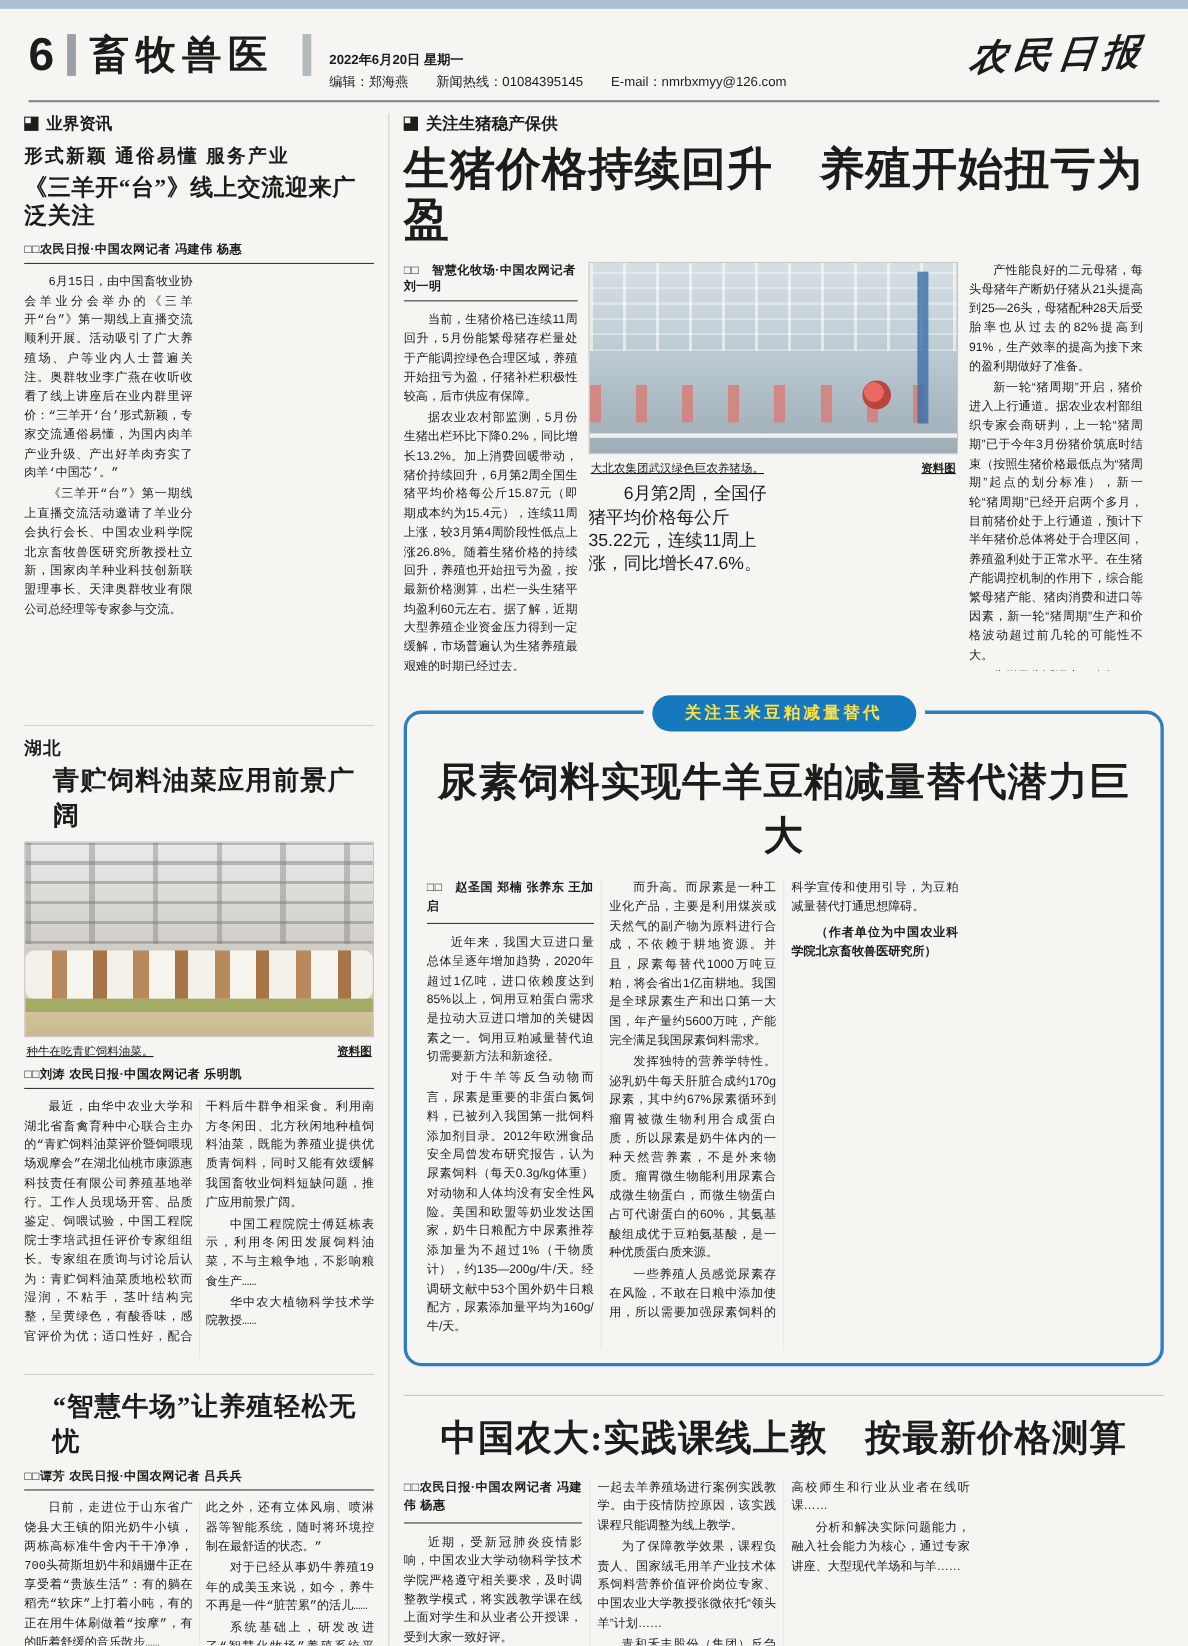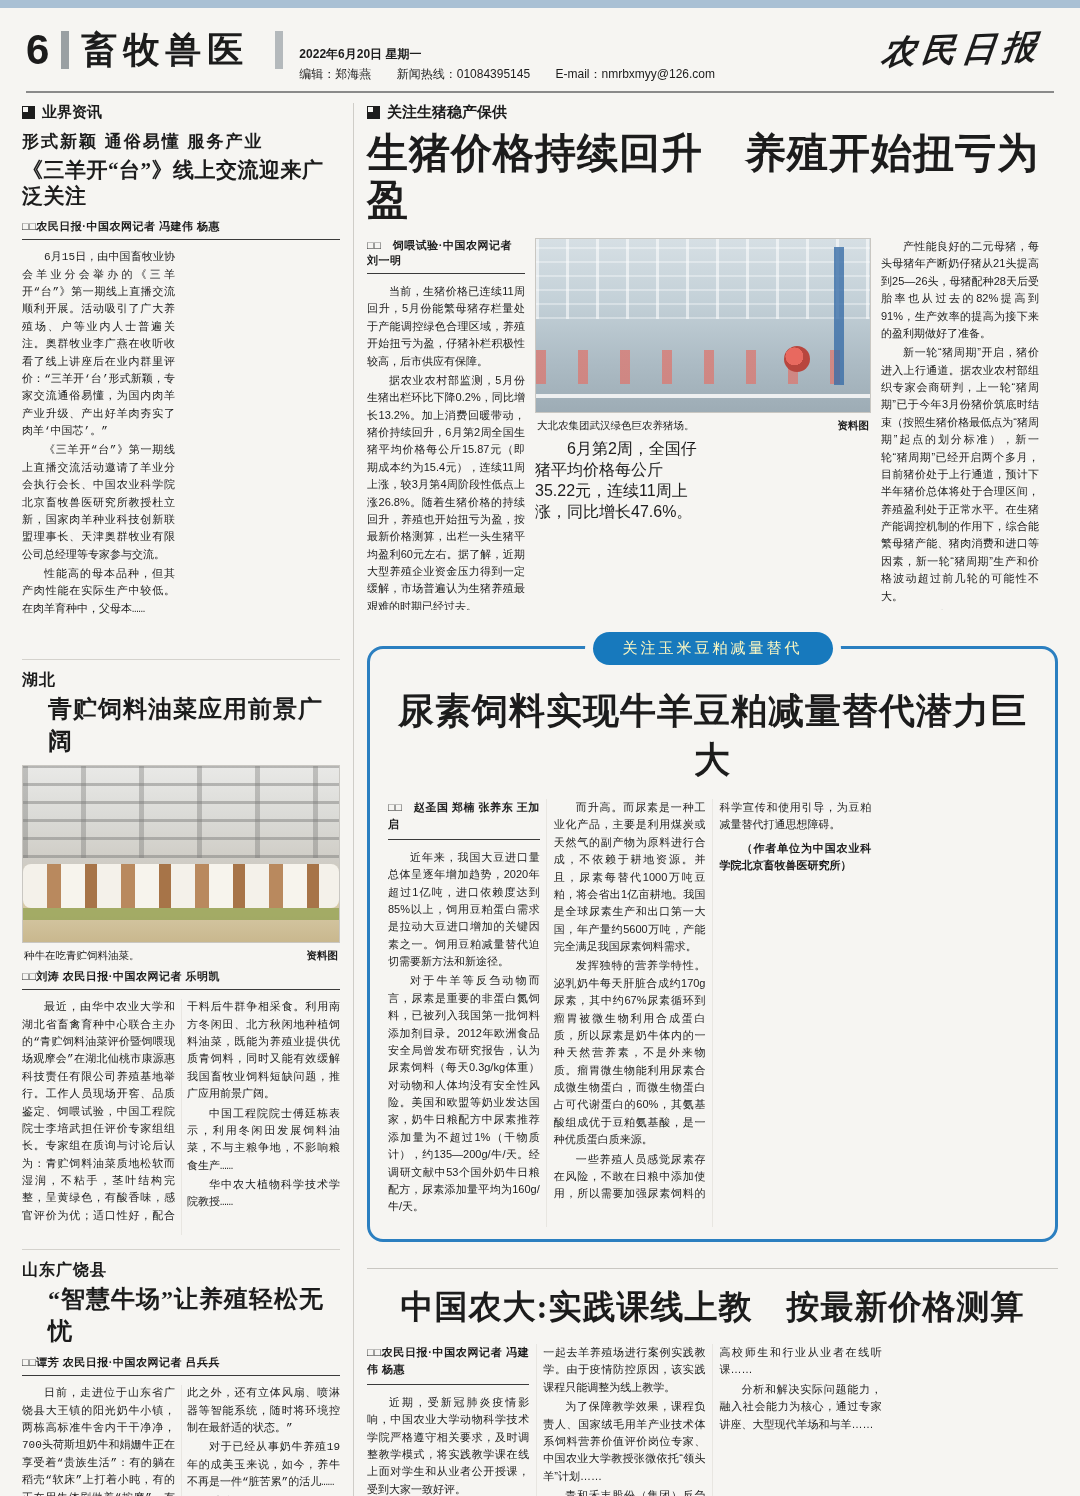--- a/index.html
+++ b/index.html
@@ -66,32 +66,32 @@
   .pig-photo .ceiling { position:absolute; left:0; right:0; top:0; height:46%;
     background:repeating-linear-gradient(90deg,rgba(255,255,255,.55) 0 3px,transparent 3px 30px),
                repeating-linear-gradient(0deg,rgba(255,255,255,.35) 0 2px,transparent 2px 14px); }
   .pig-photo .equip-row { position:absolute; left:0; right:0; bottom:28px; height:34px;
     background:repeating-linear-gradient(90deg,#d97b74 0 10px,transparent 10px 42px); opacity:.8; }
   .pig-photo .rail { position:absolute; left:0; right:0; bottom:14px; height:4px; background:#eef0f1; }
   .pig-photo .pipe { position:absolute; right:26px; top:8px; width:10px; height:80%; background:#3a6ea8; opacity:.8; }
   .pig-photo .feeder { position:absolute; right:60px; bottom:40px; width:26px; height:26px; border-radius:50%;
     background:radial-gradient(circle at 40% 40%, #e8695f 0 40%, #b8463e 41% 100%); }
   .caption-row { display:flex; justify-content:space-between; align-items:baseline;
-    font-size:10.5px; margin:6px 2px 6px; font-family:"Liberation Serif","DejaVu Serif",serif; }
+    font-size:10.5px; margin:6px 2px 6px; font-family:"Liberation Serif","DejaVu Serif",serif;text-decoration:underline; }
   .caption-row .credit { font-weight:800; font-family:"Liberation Sans",sans-serif; }
   
   .pig-body { display:flex; gap:10px; height:372px; overflow:hidden; margin-top:2px; }
   .pig-colnarrow { width:158px; flex:0 0 auto; }
   .pig-mid { width:336px; flex:0 0 auto; display:flex; flex-direction:column; }
   .pig-midtext { column-count:2; column-gap:10px; column-rule:1px solid #e8e6e1; column-fill:auto; flex:1; overflow:hidden; }
   
   .urea-box { position:relative; border:3px solid #2b7fc0; border-radius:16px;
     margin-top:36px; padding:22px 18px 12px; }
   .urea-pill { position:absolute; top:-17px; left:50%; transform:translateX(-50%);
-    background:#1779bd; color:#fef9c3; font-size:15px; font-weight:400; letter-spacing:3px;
+    background:#1779bd; color:#fde047; font-size:15px; font-weight:700; letter-spacing:3px;
     padding:7px 30px; border-radius:18px; box-shadow:0 0 0 8px #f6f5f2; white-space:nowrap; }
   .urea-body { height:428px; }
   
   .cau-block { border-top:1px solid #c9c7c2; margin-top:26px; padding-top:14px; }
   .cau-body { height:258px; }
   .h-sanyang-body { height:396px; }
   .h-rape-body { height:236px; }
   .h-smart-body { height:236px; }
 </style>
 </head>
@@ -124,21 +124,20 @@
       <div class="art-label">
         <span class="marker"></span>
         <span>业界资讯</span>
       </div>
       <div class="hl-sanyang-kicker">形式新颖 通俗易懂 服务产业</div>
       <div class="hl-sanyang serif">《三羊开“台”》线上交流迎来广泛关注</div>
       <div class="byline">□□农民日报·中国农网记者 冯建伟 杨惠</div>
       <div class="body2 h-sanyang-body">
         <p class="para">6月15日，由中国畜牧业协会羊业分会举办的《三羊开“台”》第一期线上直播交流顺利开展。活动吸引了广大养殖场、户等业内人士普遍关注。奥群牧业李广燕在收听收看了线上讲座后在业内群里评价：“三羊开‘台’形式新颖，专家交流通俗易懂，为国内肉羊产业升级、产出好羊肉夯实了肉羊‘中国芯’。”</p>
         <p class="para">《三羊开“台”》第一期线上直播交流活动邀请了羊业分会执行会长、中国农业科学院北京畜牧兽医研究所教授杜立新，国家肉羊种业科技创新联盟理事长、天津奥群牧业有限公司总经理等专家参与交流。</p>
-        <p class="para">性能高的母本品种，但其产肉性能在实际生产中较低。在肉羊育种中，父母本……</p>
       </div>
     </div>
 
     <div class="block-divided">
       <div class="kicker">湖北</div>
       <div class="hl-small serif">青贮饲料油菜应用前景广阔</div>
       <div class="photo cattle-photo">
         <div class="truss"></div>
         <div class="cattle-row"></div>
         <div class="feed-strip"></div>
@@ -149,21 +148,20 @@
       </div>
       <div class="byline">□□刘涛 农民日报·中国农网记者 乐明凯</div>
       <div class="body2 h-rape-body">
         <p class="para">最近，由华中农业大学和湖北省畜禽育种中心联合主办的“青贮饲料油菜评价暨饲喂现场观摩会”在湖北仙桃市康源惠科技责任有限公司养殖基地举行。工作人员现场开窖、品质鉴定、饲喂试验，中国工程院院士李培武担任评价专家组组长。专家组在质询与讨论后认为：青贮饲料油菜质地松软而湿润，不粘手，茎叶结构完整，呈黄绿色，有酸香味，感官评价为优；适口性好，配合干料后牛群争相采食。利用南方冬闲田、北方秋闲地种植饲料油菜，既能为养殖业提供优质青饲料，同时又能有效缓解我国畜牧业饲料短缺问题，推广应用前景广阔。</p>
         <p class="para">中国工程院院士傅廷栋表示，利用冬闲田发展饲料油菜，不与主粮争地，不影响粮食生产……</p>
         <p class="para">华中农大植物科学技术学院教授……</p>
       </div>
     </div>
 
     <div class="block-divided">
-      <div class="kicker">山东广饶县</div>
       <div class="hl-small serif">“智慧牛场”让养殖轻松无忧</div>
       <div class="byline">□□谭芳 农民日报·中国农网记者 吕兵兵</div>
       <div class="body2 h-smart-body">
         <p class="para">日前，走进位于山东省广饶县大王镇的阳光奶牛小镇，两栋高标准牛舍内干干净净，700头荷斯坦奶牛和娟姗牛正在享受着“贵族生活”：有的躺在稻壳“软床”上打着小盹，有的正在用牛体刷做着“按摩”，有的听着舒缓的音乐散步……</p>
         <p class="para">“这些稻壳加上特制的生物菌种，就组成了牛舍的‘循环发酵床’，主要用于处理牛的粪便，这样牛住在上面既舒适又干净。”负责人成美玉说，“除此之外，还有立体风扇、喷淋器等智能系统，随时将环境控制在最舒适的状态。”</p>
         <p class="para">对于已经从事奶牛养殖19年的成美玉来说，如今，养牛不再是一件“脏苦累”的活儿……</p>
         <p class="para">系统基础上，研发改进了“智慧化牧场”养殖系统平台，实现对每头奶牛的智能化、数据化管理……</p>
       </div>
     </div>
   </div>
@@ -171,21 +169,21 @@
   <div class="right-col">
 
     <div>
       <div class="art-label">
         <span class="marker"></span>
         <span>关注生猪稳产保供</span>
       </div>
       <div class="hl-pig serif">生猪价格持续回升　养殖开始扭亏为盈</div>
       <div class="pig-body">
         <div class="pig-colnarrow">
-          <div class="byline">□□　饲喂试验·中国农网记者 刘一明</div>
+          <div class="byline">□□　智慧化牧场·中国农网记者 刘一明</div>
           <div class="flowcol">
             <p class="para">当前，生猪价格已连续11周回升，5月份能繁母猪存栏量处于产能调控绿色合理区域，养殖开始扭亏为盈，仔猪补栏积极性较高，后市供应有保障。</p>
             <p class="para">据农业农村部监测，5月份生猪出栏环比下降0.2%，同比增长13.2%。加上消费回暖带动，猪价持续回升，6月第2周全国生猪平均价格每公斤15.87元（即期成本约为15.4元），连续11周上涨，较3月第4周阶段性低点上涨26.8%。随着生猪价格的持续回升，养殖也开始扭亏为盈，按最新价格测算，出栏一头生猪平均盈利60元左右。据了解，近期大型养殖企业资金压力得到一定缓解，市场普遍认为生猪养殖最艰难的时期已经过去。</p>
           </div>
         </div>
         <div class="pig-mid">
           <div class="photo pig-photo">
             <div class="ceiling"></div>
             <div class="equip-row"></div>
             <div class="rail"></div>

